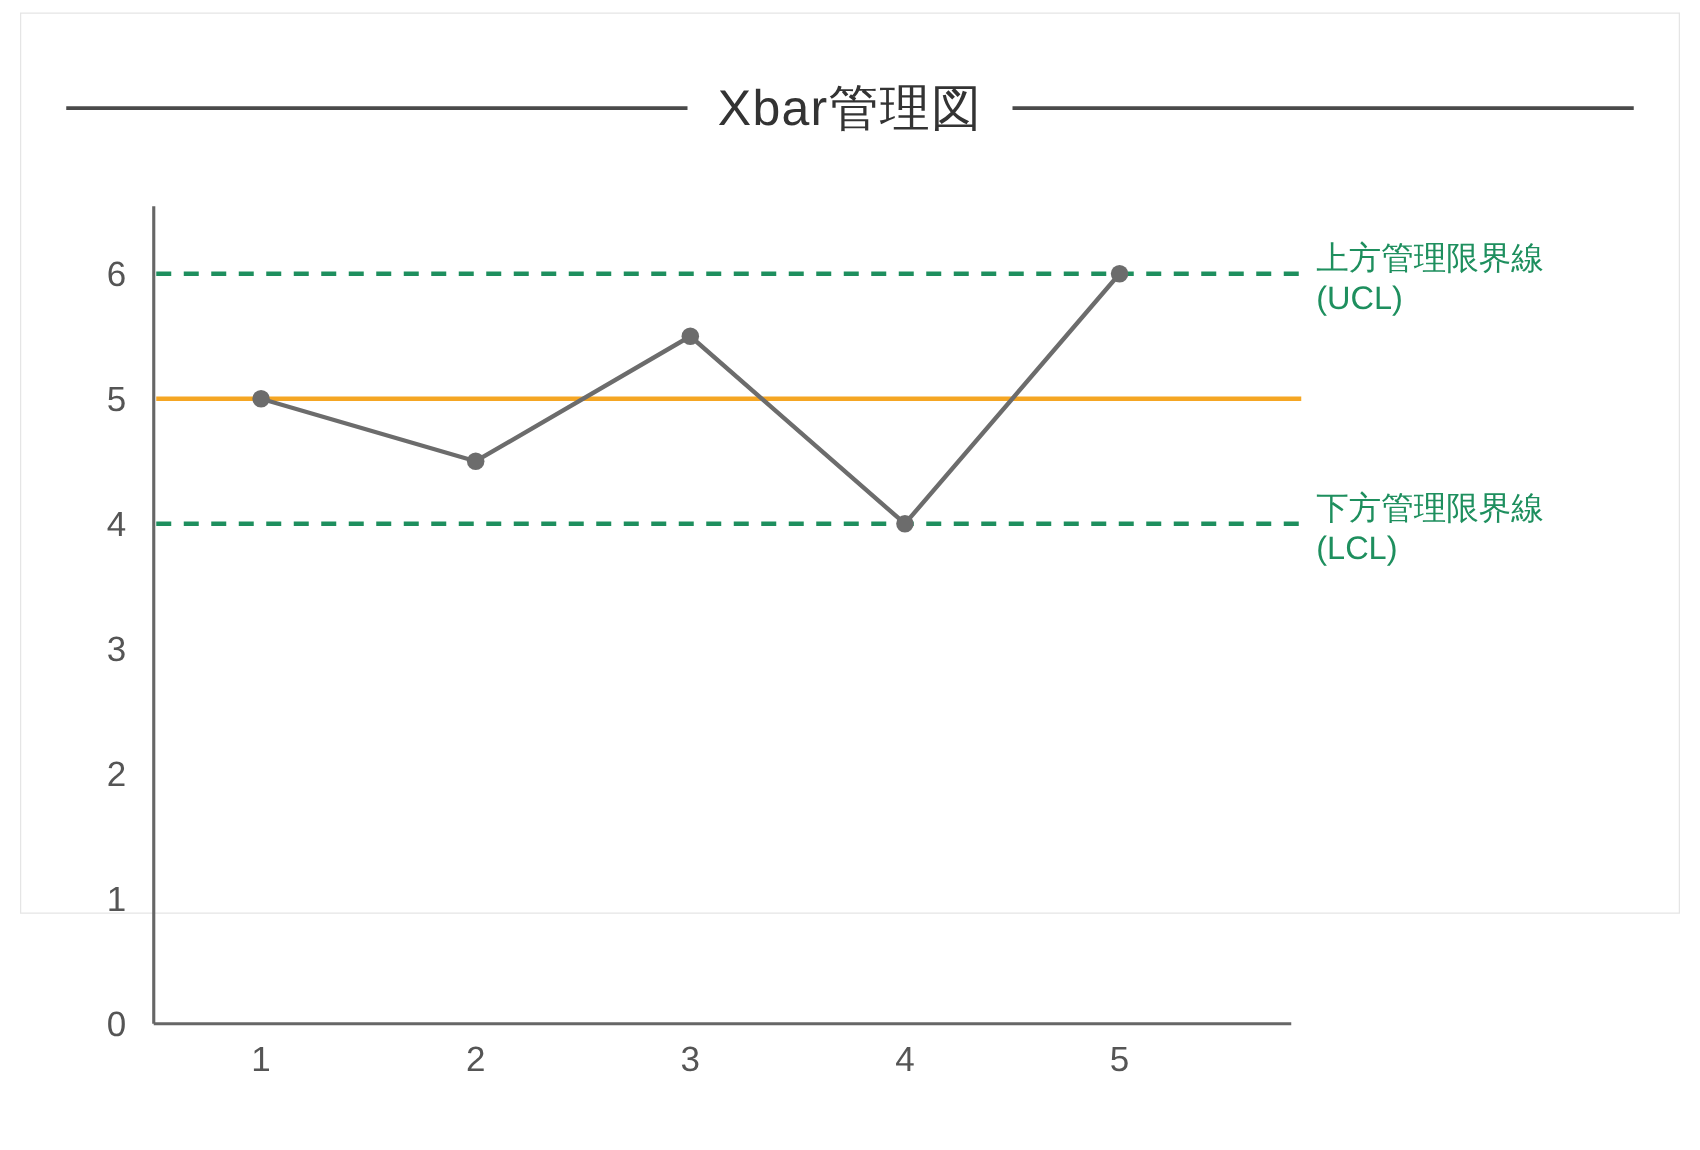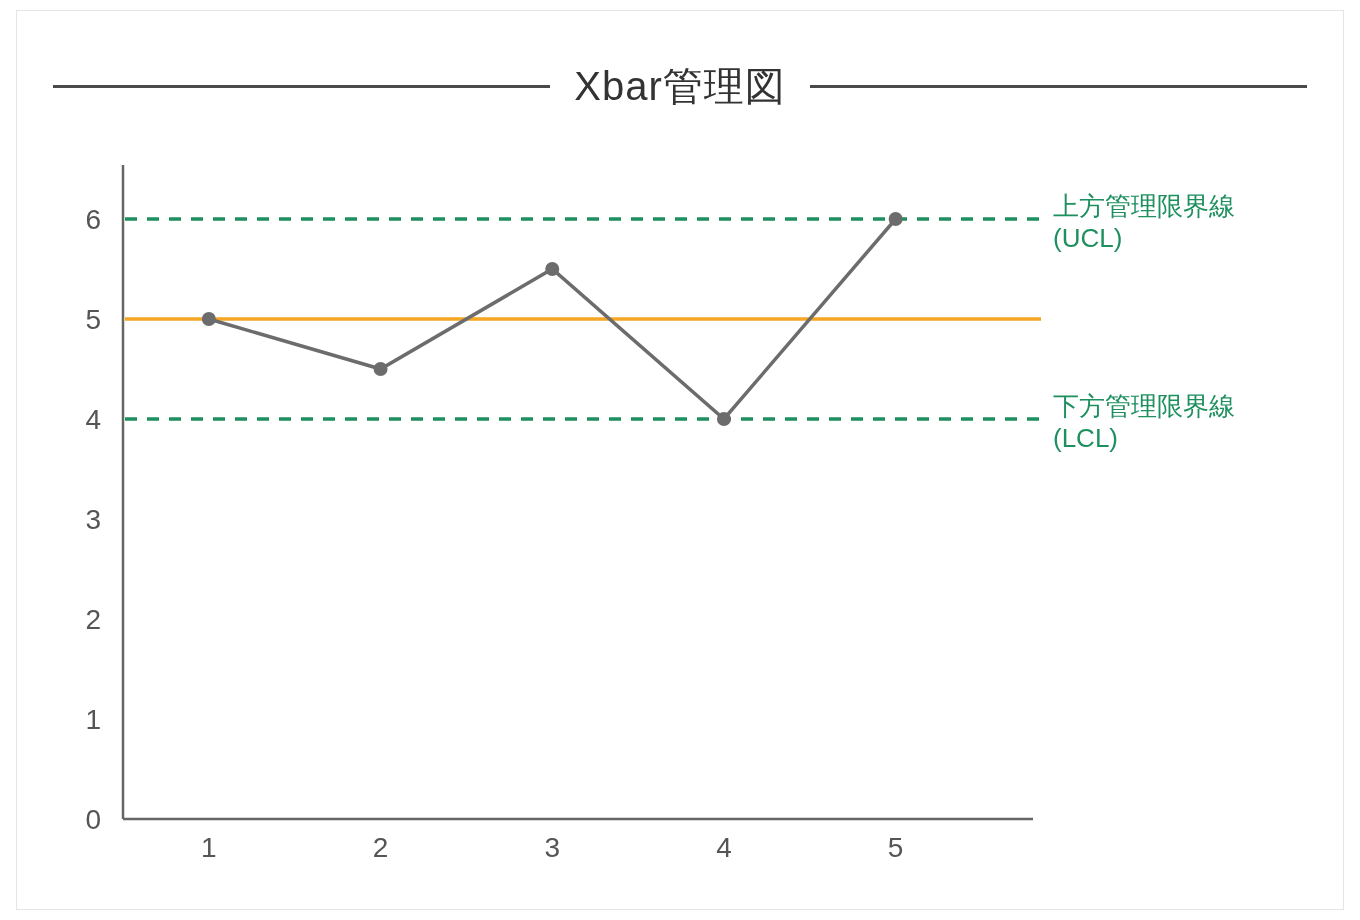--- a/index.html
+++ b/index.html
@@ -6,21 +6,21 @@
     margin: 0;
     padding: 0;
     width: 1360px;
     height: 920px;
     font-family: "Hiragino Sans", "Yu Gothic", "Meiryo", sans-serif;
     background: #ffffff;
   }
   .frame {
     box-sizing: border-box;
     width: 1328px;
-    height: 900px;
+    height: 721px;
     margin: 10px 16px;
     border: 1px solid #e5e5e5;
     background: #ffffff;
     position: relative;
     padding-left: 48px;
   }
   .title-row {
     display: flex;
     align-items: center;
     justify-content: center;

